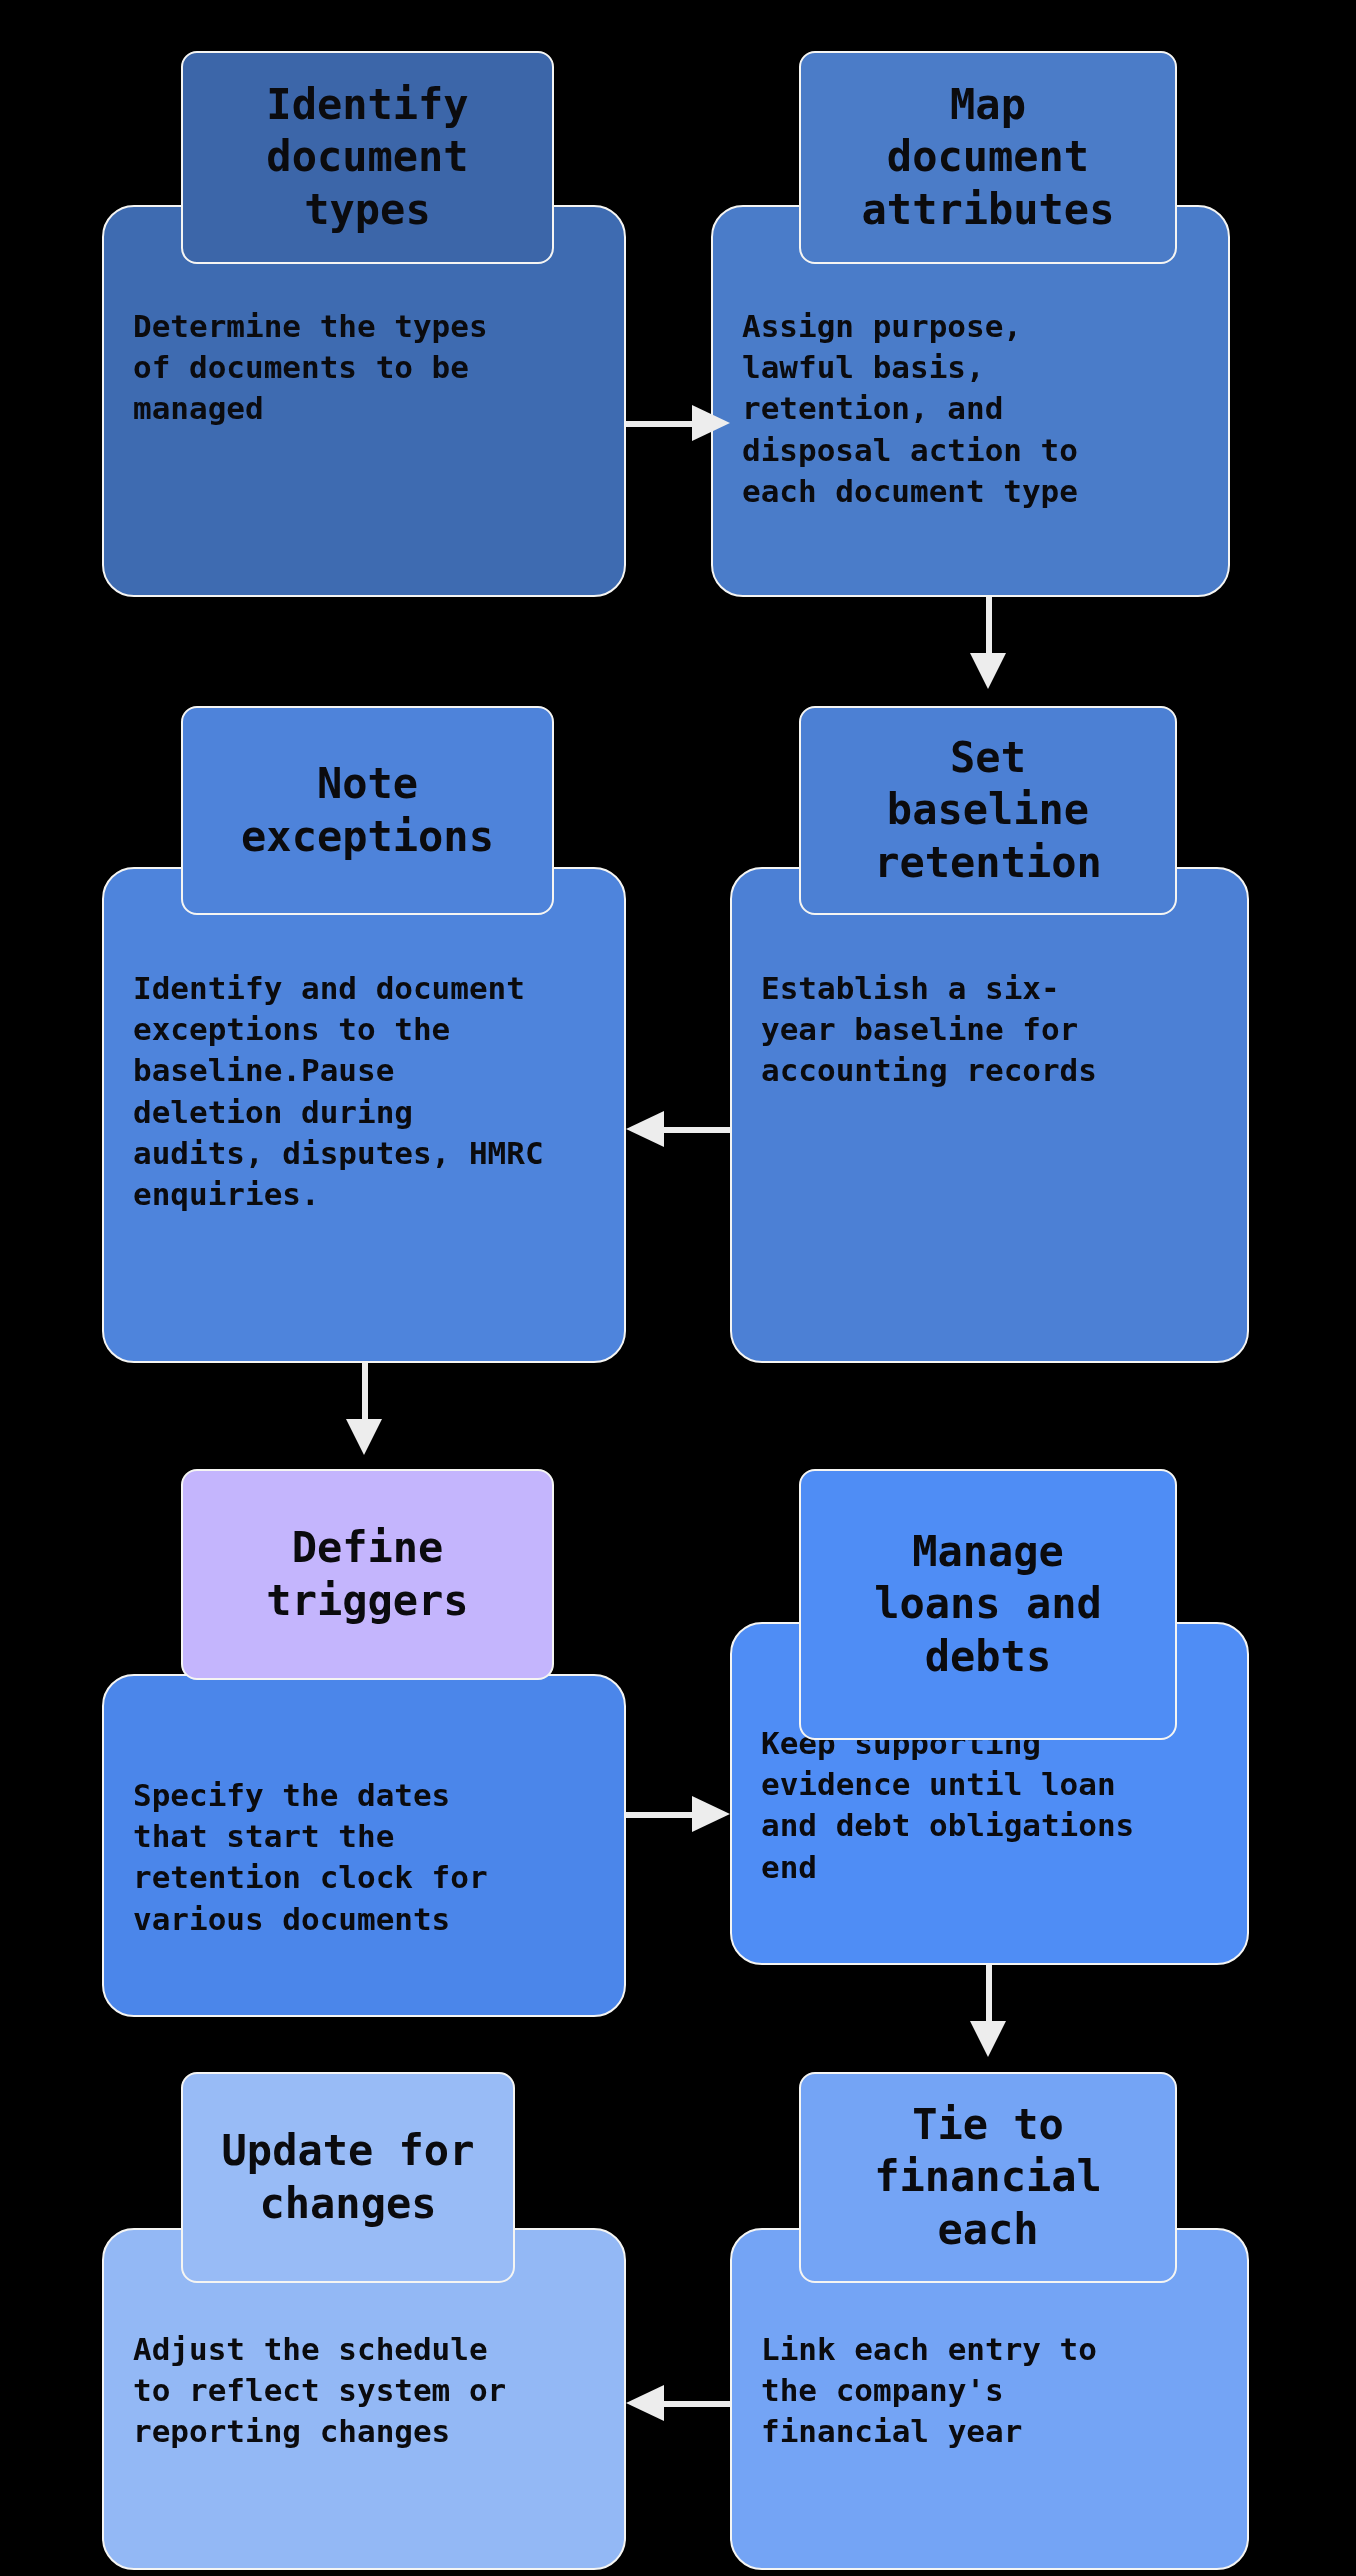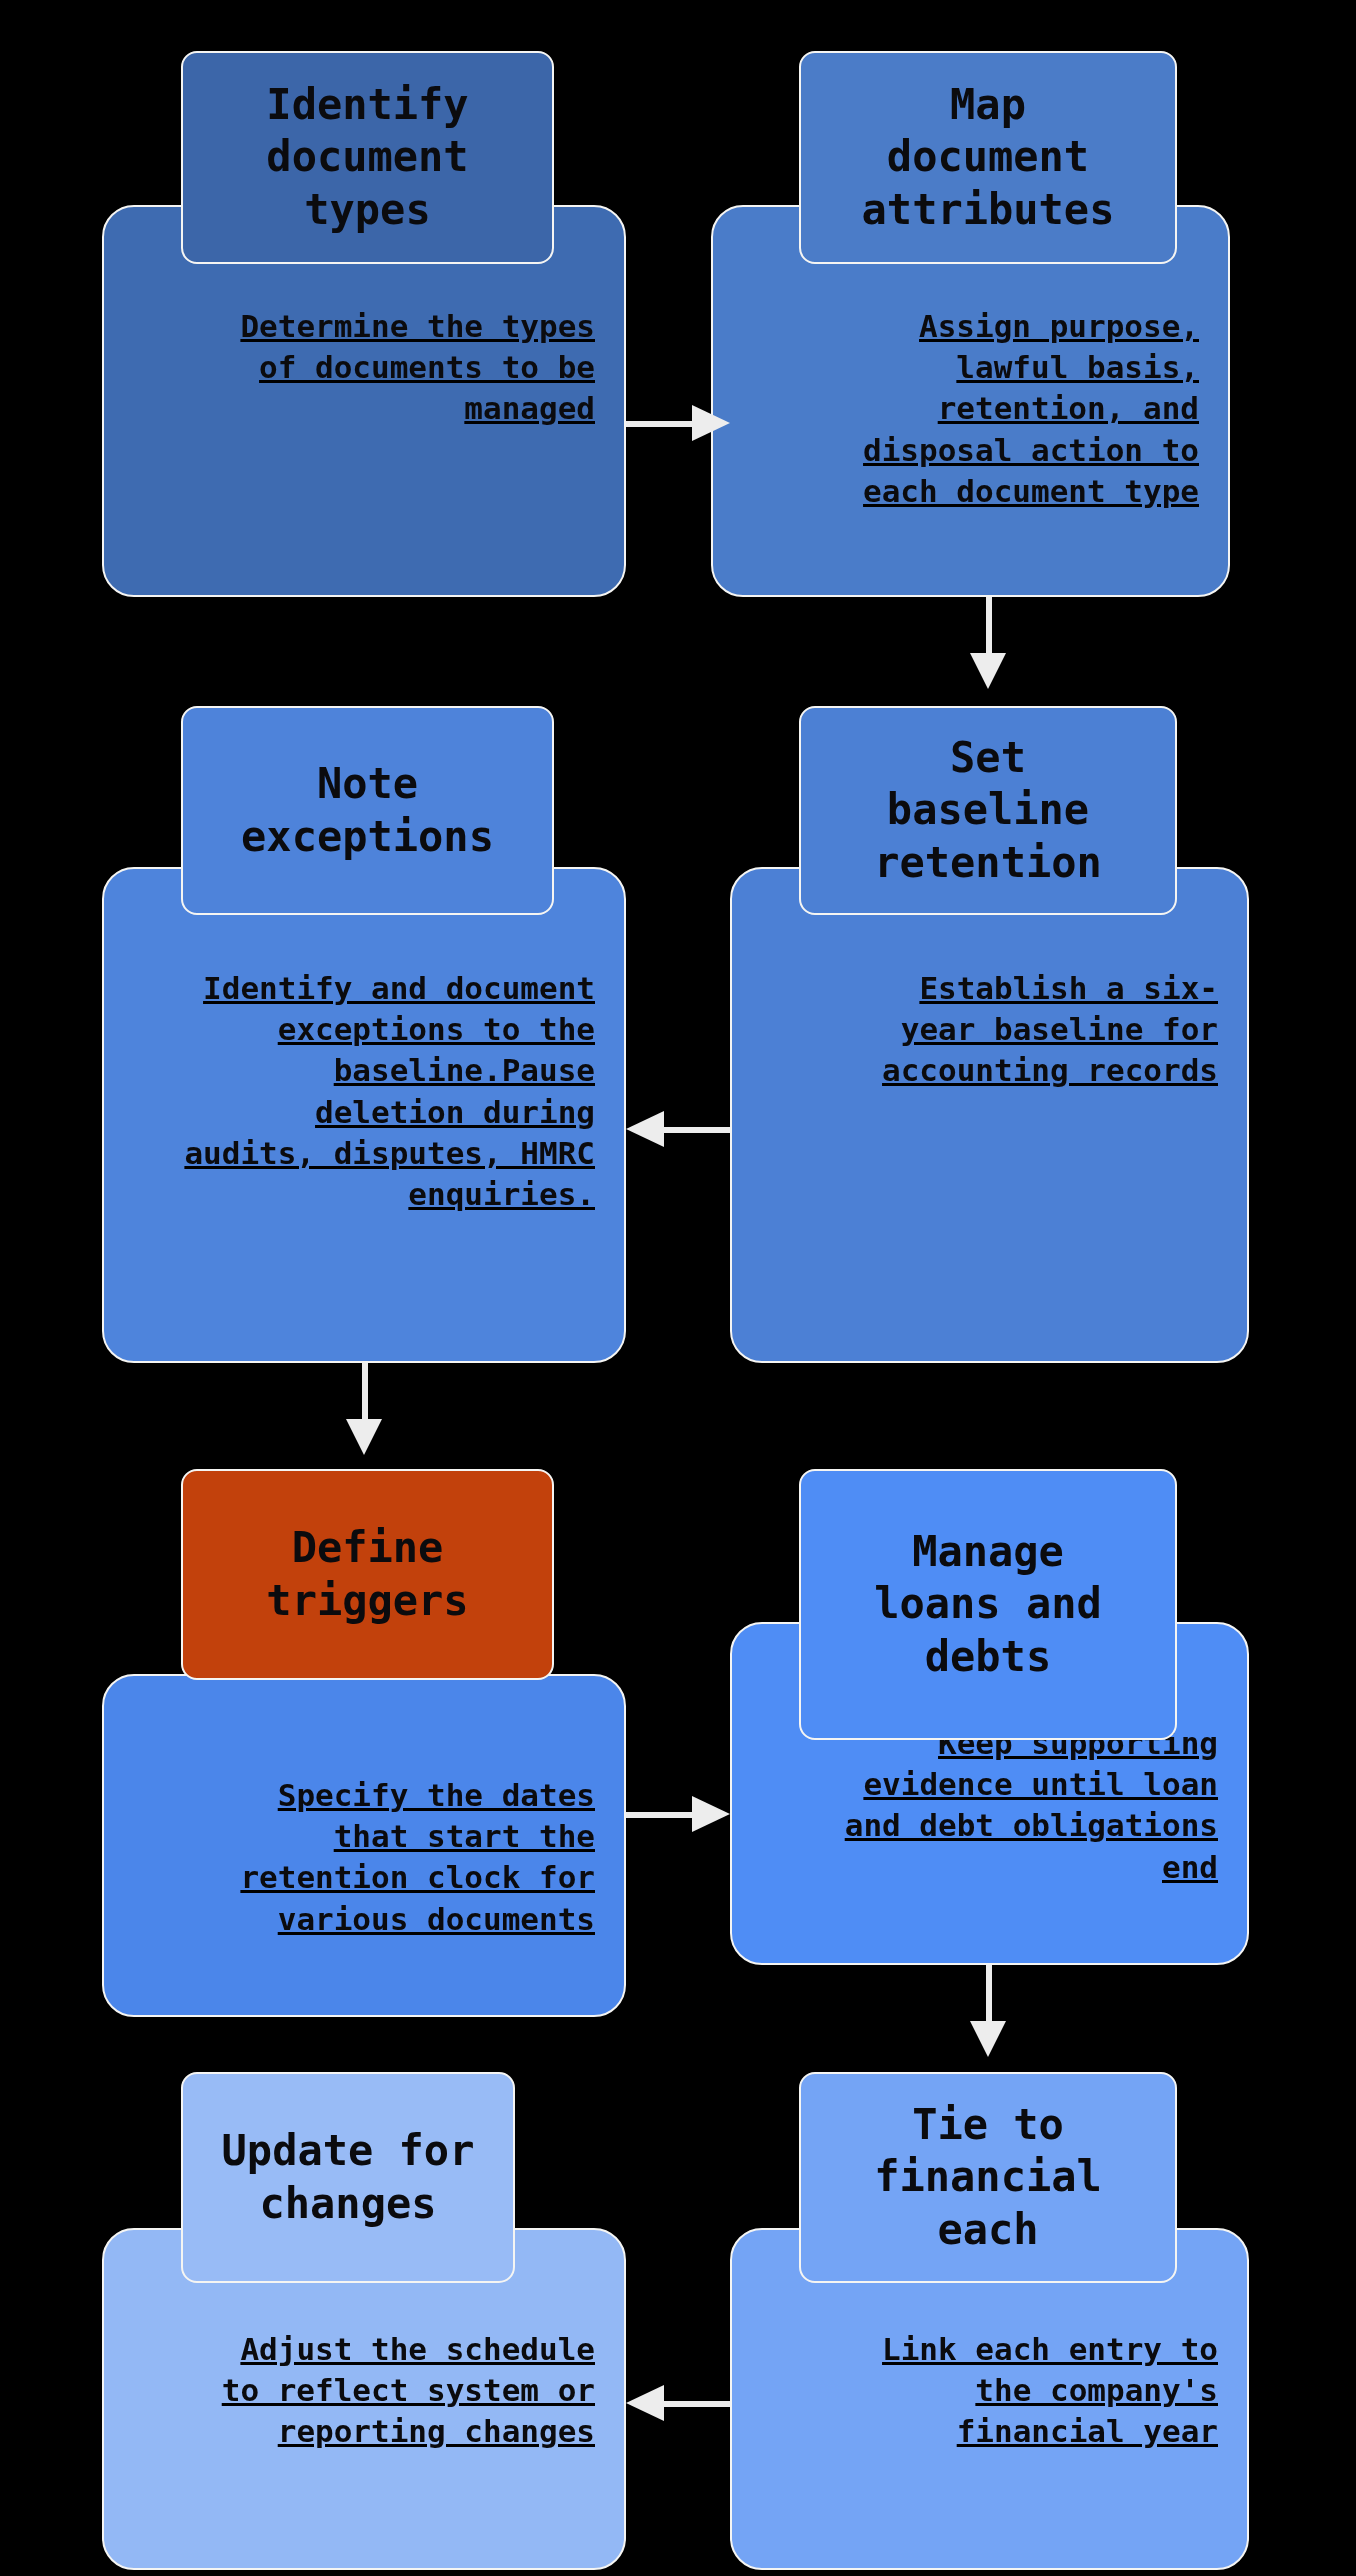--- a/index.html
+++ b/index.html
@@ -2,21 +2,21 @@
 <html style="font-size:10.6px"><head>
 <meta charset="utf-8">
 <style>
   html,body{margin:0;padding:0;background:#000;}
   .page{position:relative;width:1356px;height:2576px;background:#000;overflow:hidden;
         font-family:"DejaVu Sans Mono", "Liberation Mono", monospace;}
   .step{position:absolute;inset:0;pointer-events:none;}
   .card{box-sizing:border-box;position:absolute;border:2.6px solid #f5f5f3;}
   .title-card{border-radius:16px;z-index:3;display:flex;align-items:center;justify-content:center;
               text-align:center;padding:6.6px 17px;}
-  .body-card{border-radius:32px;z-index:1;text-align:right;padding:99px 29px 26.5px 29px;text-decoration:underline;}
+  .body-card{border-radius:32px;z-index:1;text-align:left;padding:99px 29px 26.5px 29px;}
   .title-text{font-weight:bold;font-size:42px;line-height:1.25;color:#0b0b0e;white-space:pre-line;}
   .body-text{font-weight:bold;font-size:31px;line-height:1.33;color:#0b0b0e;white-space:pre-line;}
   
   .s1 .title-card{left:181px;top:51px;width:373px;height:213px;}
   .s1 .body-card{left:102px;top:205px;width:524px;height:392px;}
   .s2 .title-card{left:799px;top:51px;width:378px;height:213px;}
   .s2 .body-card{left:711px;top:205px;width:519px;height:392px;}
   .s3 .title-card{left:799px;top:706px;width:378px;height:209px;}
   .s3 .body-card{left:730px;top:867px;width:519px;height:496px;}
   .s4 .title-card{left:181px;top:706px;width:373px;height:209px;}
@@ -102,21 +102,21 @@
       <div class="body-text">Identify and document
 exceptions to the
 baseline.Pause
 deletion during
 audits, disputes, HMRC
 enquiries.</div>
     </div>
   </div>
 
   <div class="step s5">
-    <div class="card title-card" style="background-color: #c2410c;">
+    <div class="card title-card" style="background-color: #c4b5fd;">
       <div class="title-text">Define
 triggers</div>
     </div>
     <div class="card body-card" style="background-color: rgb(75, 134, 234);">
       <div class="body-text">Specify the dates
 that start the
 retention clock for
 various documents</div>
     </div>
   </div>

